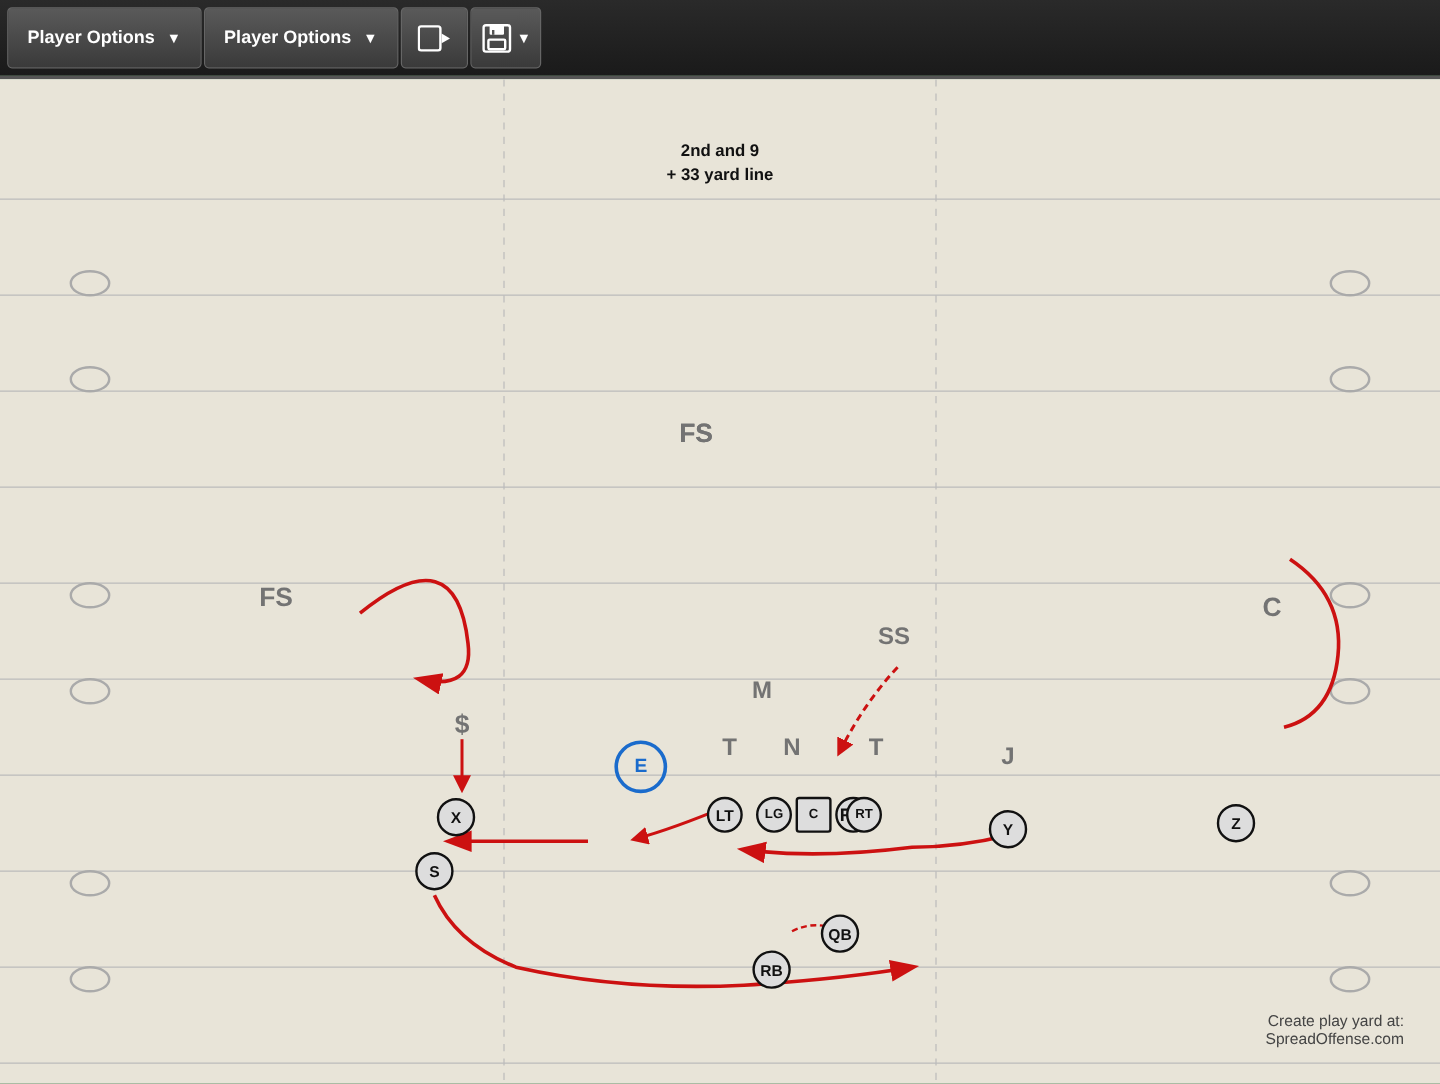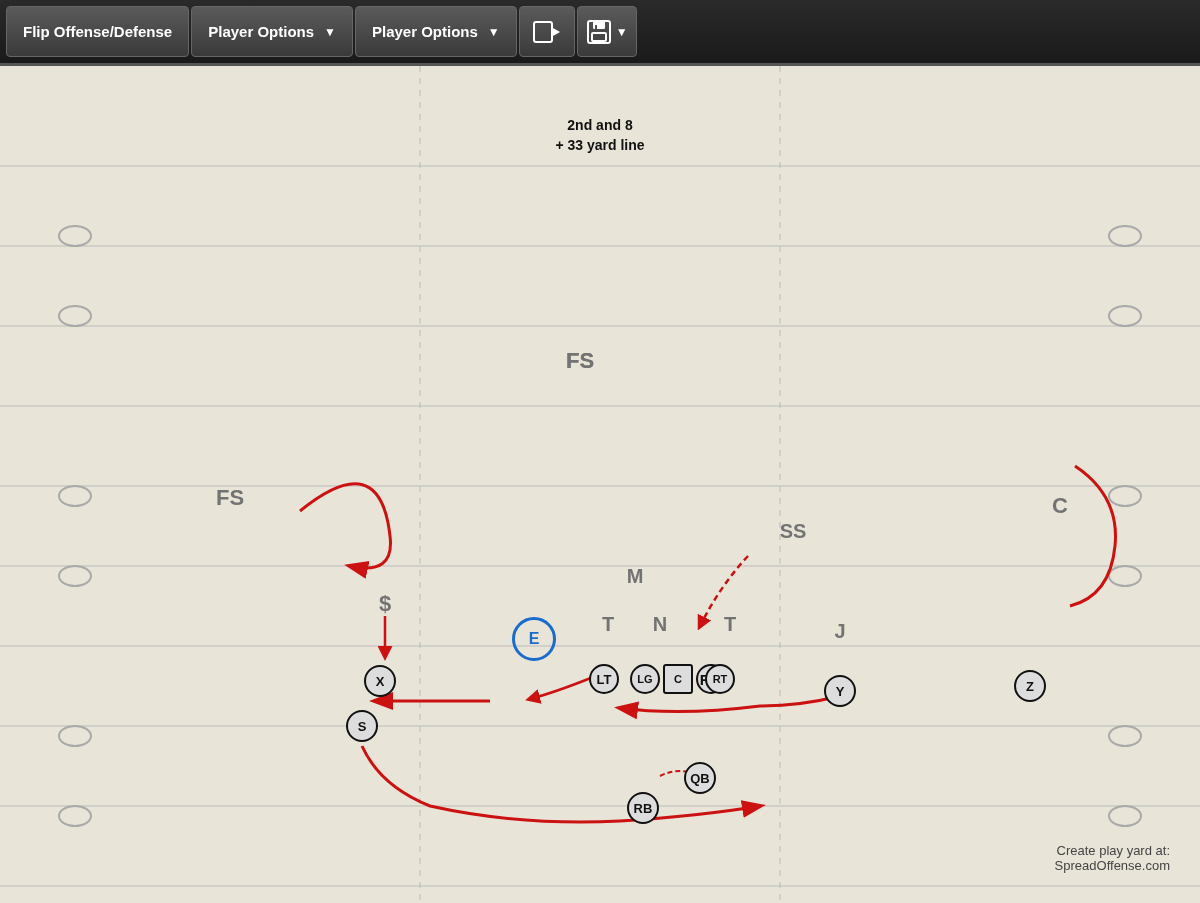--- a/index.html
+++ b/index.html
@@ -126,21 +126,20 @@
       font-weight: bold;
       font-size: 14px;
       color: #111;
       line-height: 1.4;
     }
   </style>
 </head>
 <body>
 
 <div id="toolbar">
-  <button class="toolbar-btn">Flip Offense/Defense</button>
   <button class="toolbar-btn">
     <span>Player Options</span>
     <span class="chevron">▼</span>
   </button>
   <button class="toolbar-btn">
     <span>Player Options</span>
     <span class="chevron">▼</span>
   </button>
   <button class="toolbar-icon-btn">
     <svg width="28" height="24" viewBox="0 0 28 24">
@@ -189,21 +188,21 @@
 
     <ellipse cx="1125" cy="170" rx="16" ry="10" fill="none" stroke="#aaa" stroke-width="2"></ellipse>
     <ellipse cx="1125" cy="250" rx="16" ry="10" fill="none" stroke="#aaa" stroke-width="2"></ellipse>
     <ellipse cx="1125" cy="430" rx="16" ry="10" fill="none" stroke="#aaa" stroke-width="2"></ellipse>
     <ellipse cx="1125" cy="510" rx="16" ry="10" fill="none" stroke="#aaa" stroke-width="2"></ellipse>
     <ellipse cx="1125" cy="670" rx="16" ry="10" fill="none" stroke="#aaa" stroke-width="2"></ellipse>
     <ellipse cx="1125" cy="750" rx="16" ry="10" fill="none" stroke="#aaa" stroke-width="2"></ellipse>
   </svg>
 
   <div id="down-info">
-    <div>2nd and 8</div>
+    <div>2nd and 9</div>
     <div>+ 33 yard line</div>
   </div>
 
   <svg id="routes-svg">
     <defs>
       <marker id="arrowRed" markerWidth="8" markerHeight="8" refX="6" refY="3" orient="auto">
         <path d="M0,0 L0,6 L8,3 z" fill="#cc1111"></path>
       </marker>
       <marker id="arrowRedSmall" markerWidth="6" markerHeight="6" refX="4" refY="3" orient="auto">
         <path d="M0,0 L0,6 L6,3 z" fill="#cc1111"></path>
@@ -224,21 +223,21 @@
 
     <path d="M 362,680 Q 380,720 430,740 Q 520,760 620,755 Q 700,750 760,740" stroke="#cc1111" stroke-width="3" fill="none" marker-end="url(#arrowRed)"></path>
 
     <path d="M 660,710 Q 680,700 700,710" stroke="#cc1111" stroke-width="2" fill="none" stroke-dasharray="5,3" marker-end="url(#arrowRedSmall)"></path>
 
     <path d="M 608,605 Q 560,625 530,633" stroke="#cc1111" stroke-width="2.5" fill="none" marker-end="url(#arrowRedSmall)"></path>
   </svg>
 
   <div class="player" style="left:580px;top:295px;font-size:22px;font-weight:900;">FS</div>
   <div class="player" style="left:230px;top:432px;font-size:22px;font-weight:900;">FS</div>
-  <div class="player" style="left:745px;top:465px;font-size:20px;font-weight:900;margin-left:48px;">SS</div>
+  <div class="player" style="left:745px;top:465px;font-size:20px;font-weight:900;">SS</div>
   <div class="player" style="left:385px;top:538px;font-size:22px;font-weight:900;">$</div>
   <div class="player" style="left:840px;top:565px;font-size:20px;font-weight:900;">J</div>
   <div class="player" style="left:635px;top:510px;font-size:20px;font-weight:900;">M</div>
   <div class="player" style="left:608px;top:558px;font-size:20px;font-weight:900;">T</div>
   <div class="player" style="left:660px;top:558px;font-size:20px;font-weight:900;">N</div>
   <div class="player" style="left:730px;top:558px;font-size:20px;font-weight:900;">T</div>
   <div class="player" style="left:1060px;top:440px;font-size:22px;font-weight:900;">C</div>
   <div class="player" style="left:580px;top:295px;font-size:22px;font-weight:900;">FS</div>
 
   <div class="player-circle blue" style="left:534px;top:573px;">E</div>

